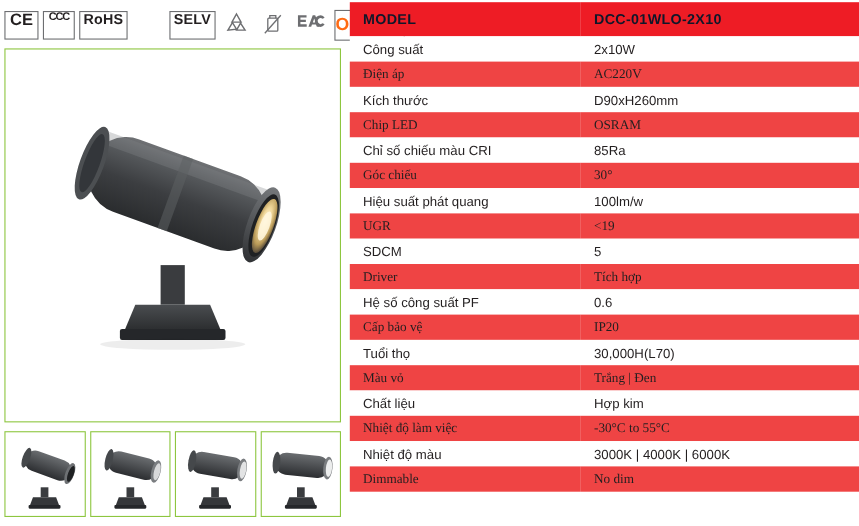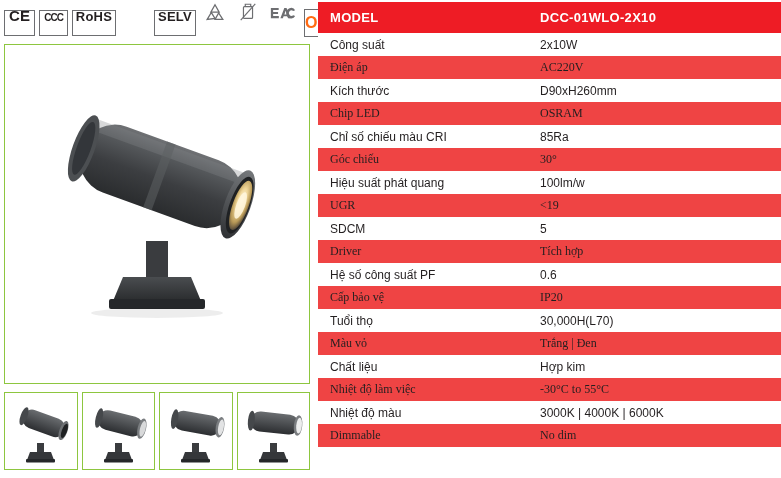--- a/index.html
+++ b/index.html
@@ -38,23 +38,23 @@
     width: 306px;
     height: 34px;
     display: flex;
     align-items: center;
     gap: 4px;
   }
   .cert-box {
     height: 26px;
     border: 1px solid #6d6e71;
     display: flex;
-    align-items: flex-end;
+    align-items: flex-start;
     justify-content: center;
-    padding: 12px 4px;
+    padding: 0 4px;
     box-sizing: border-box;
     background: #fff;
   }
   .cert-text {
     font-weight: bold;
     font-size: 13px;
     letter-spacing: 0.2px;
     color: #231f20;
     line-height: 1;
     font-family: "Liberation Sans", sans-serif;
@@ -128,21 +128,21 @@
     font-size: 12px;
     color: #231f20;
     border: none;
   }
   .spec-table tr.row-odd td { background: #ffffff; }
   .spec-table tr.row-even td { background: #ef4444; font-family: Liberation Serif, serif; }
   .spec-table td.col-label { width: 198px; }
   .spec-table td.col-value { width: 263px; }
   .head-row td {
     background: #ee1c25 !important;
-    color: #ffffff;
+    color: #0f172a;
     font-weight: bold;
     font-size: 13px;
     height: 31px;
     letter-spacing: 0.3px;
   }
 </style>
 </head>
 <body>
 
 <div class="page">

